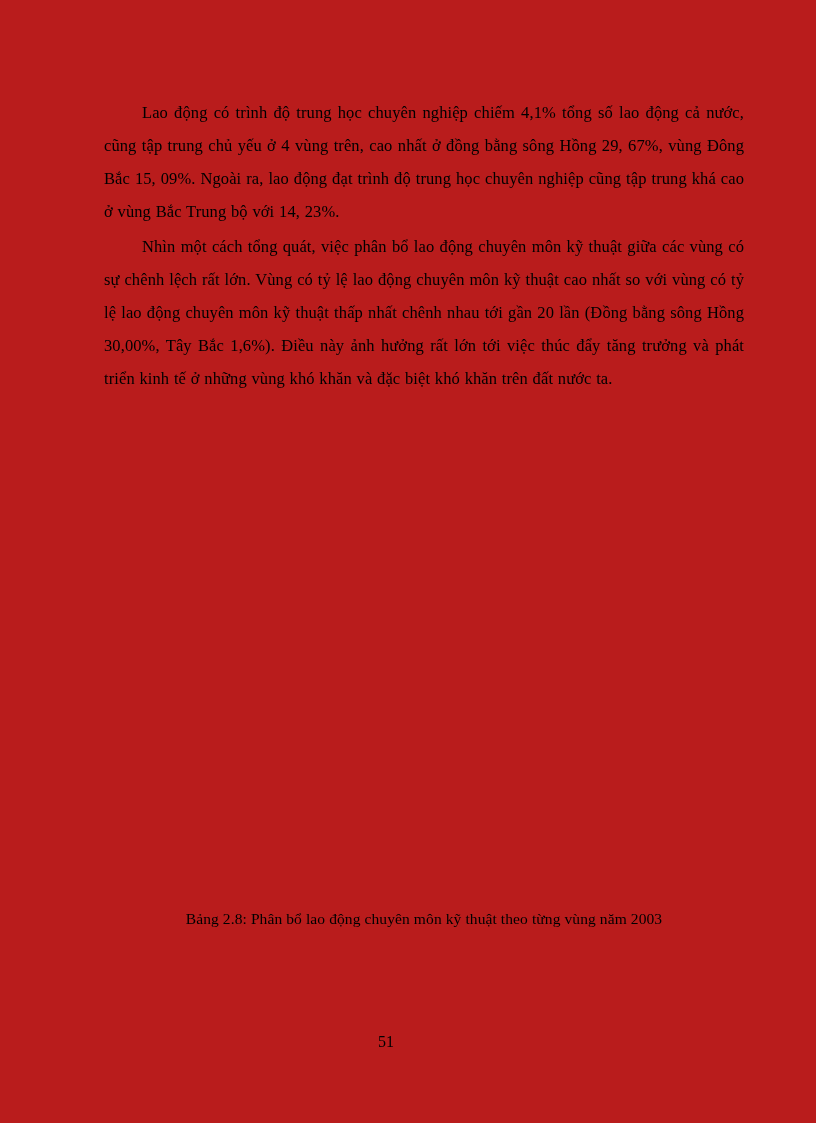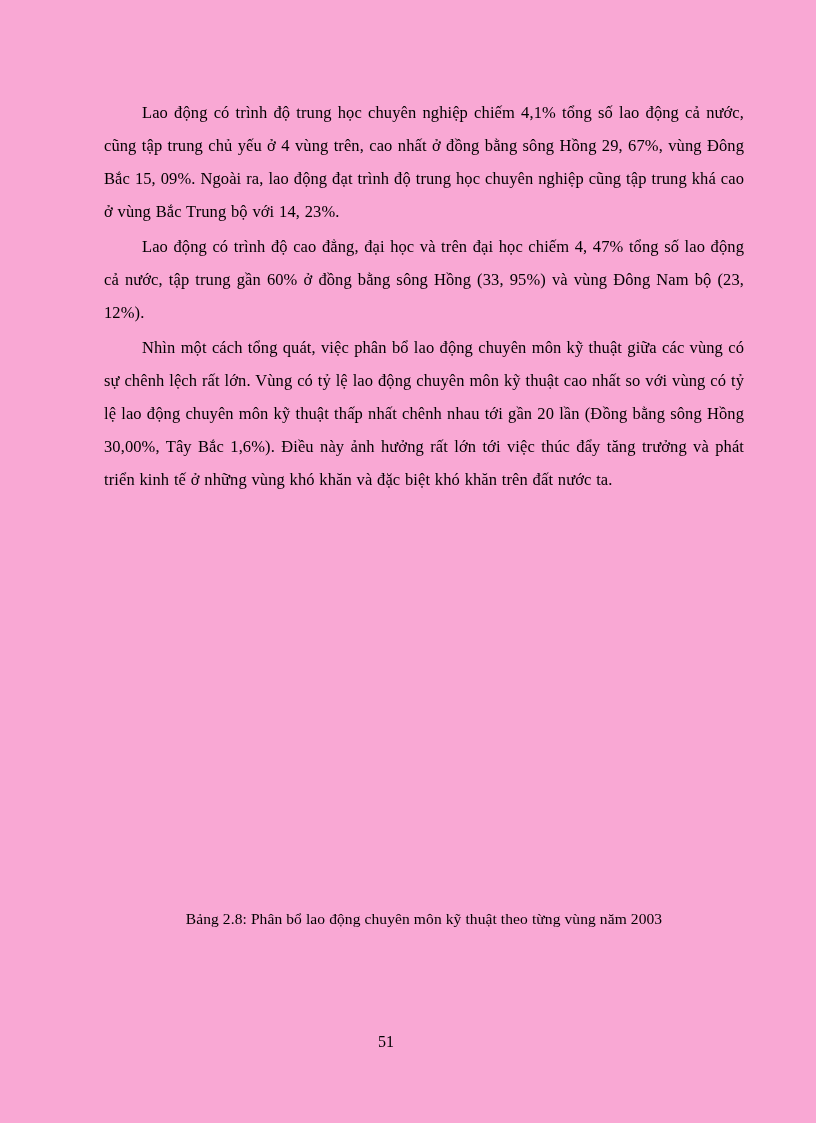--- a/index.html
+++ b/index.html
@@ -5,21 +5,21 @@
   html, body {
     margin: 0;
     padding: 0;
     background: #ffffff;
   }
   .page {
     position: relative;
     width: 816px;
     height: 1123px;
     margin: 0 auto;
-    background: #f9a8d4;
+    background: #b91c1c;
     overflow: hidden;
     font-family: "Liberation Serif", "DejaVu Serif", serif;
     color: #000000;
     text-decoration: underline;
   }
   .content {
     position: absolute;
     left: 104px;
     top: 96px;
     width: 640px;
@@ -52,21 +52,20 @@
     font-size: 16px;
   }
 </style>
 </head>
 <body>
 
 <div class="page">
 
   <div class="content">
     <p class="para">Lao động có trình độ trung học chuyên nghiệp chiếm 4,1% tổng số lao động cả nước, cũng tập trung chủ yếu ở 4 vùng trên, cao nhất ở đồng bằng sông Hồng 29, 67%, vùng Đông Bắc 15, 09%. Ngoài ra, lao động đạt trình độ trung học chuyên nghiệp cũng tập trung khá cao ở vùng Bắc Trung bộ với 14, 23%.</p>
-    <p class="para">Lao động có trình độ cao đẳng, đại học và trên đại học chiếm 4, 47% tổng số lao động cả nước, tập trung gần 60% ở đồng bằng sông Hồng (33, 95%) và vùng Đông Nam bộ (23, 12%).</p>
     <p class="para">Nhìn một cách tổng quát, việc phân bổ lao động chuyên môn kỹ thuật giữa các vùng có sự chênh lệch rất lớn. Vùng có tỷ lệ lao động chuyên môn kỹ thuật cao nhất so với vùng có tỷ lệ lao động chuyên môn kỹ thuật thấp nhất chênh nhau tới gần 20 lần (Đồng bằng sông Hồng 30,00%, Tây Bắc 1,6%). Điều này ảnh hưởng rất lớn tới việc thúc đẩy tăng trưởng và phát triển kinh tế ở những vùng khó khăn và đặc biệt khó khăn trên đất nước ta.</p>
   </div>
 
   <div class="caption">Bảng 2.8: Phân bổ lao động chuyên môn kỹ thuật theo từng vùng năm 2003</div>
 
   <div class="page-number">51</div>
 
 </div>
 
 </body></html>

